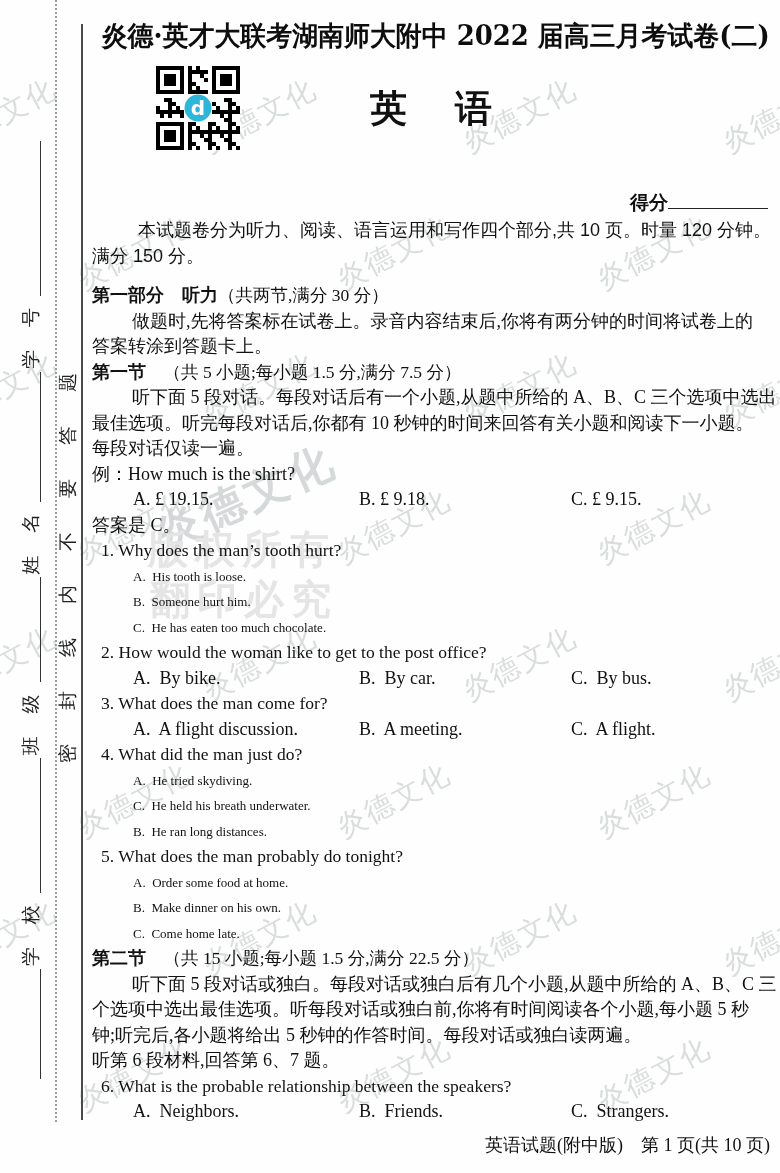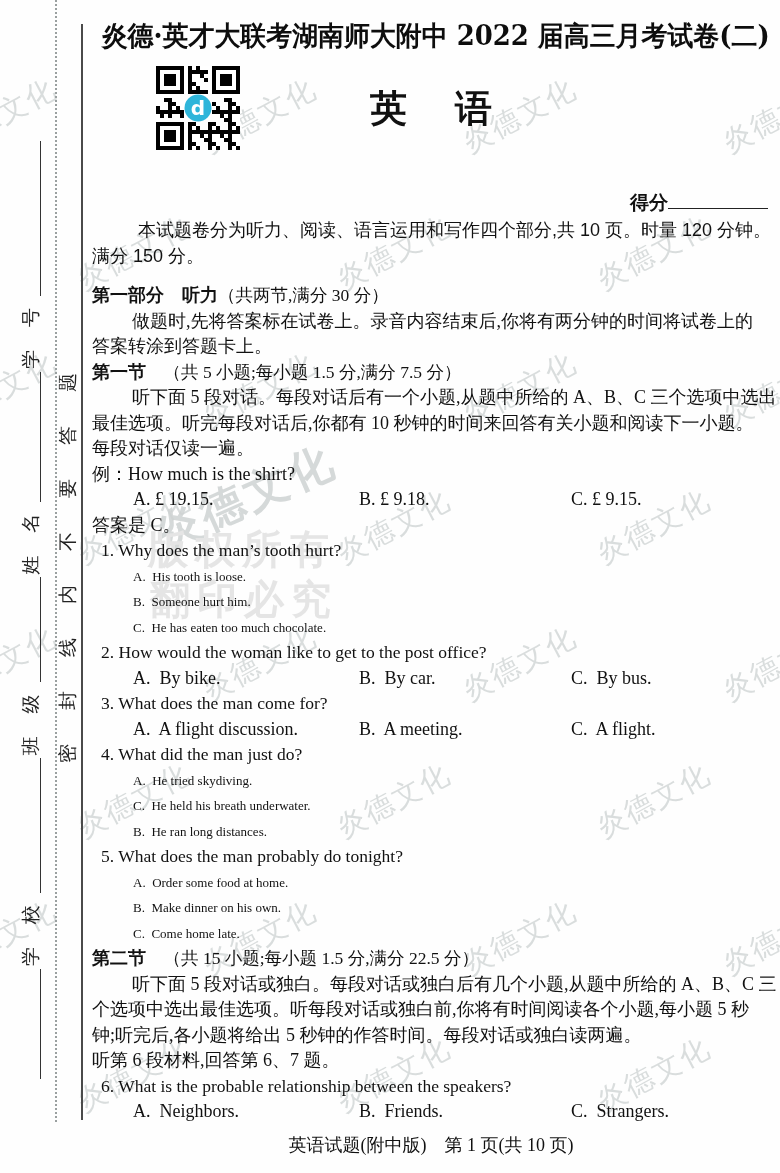--- a/index.html
+++ b/index.html
@@ -48,21 +48,21 @@
   .pbi{padding-left:46px;}
   .pi{padding-left:40px;}
   .q{padding-left:9px;font-size:17.5px;}
   .opt{padding-left:41px;font-size:13px;}
   .opts span{position:absolute;font-size:18px;}
   .oa{left:41px;} .ob{left:267px;} .oc{left:479px;}
   .h .b{font-family:"Liberation Sans",sans-serif;font-weight:bold;}
   .h .k{font-size:17.5px;}
   .gap{margin-top:14px;}
 
-  .footer{position:absolute;left:92px;top:1133px;width:678px;text-align:center;
+  .footer{position:absolute;left:92px;top:1133px;width:678px;text-align:right;
       font-size:18px;white-space:pre;}
 </style>
 </head>
 <body>
 
 <div id="page">
 
   <div id="wm-layer">
       <span class="wm" style="left: -62px; top: 96px;">炎德文化</span>
       <span class="wm" style="left: 198px; top: 96px;">炎德文化</span>

